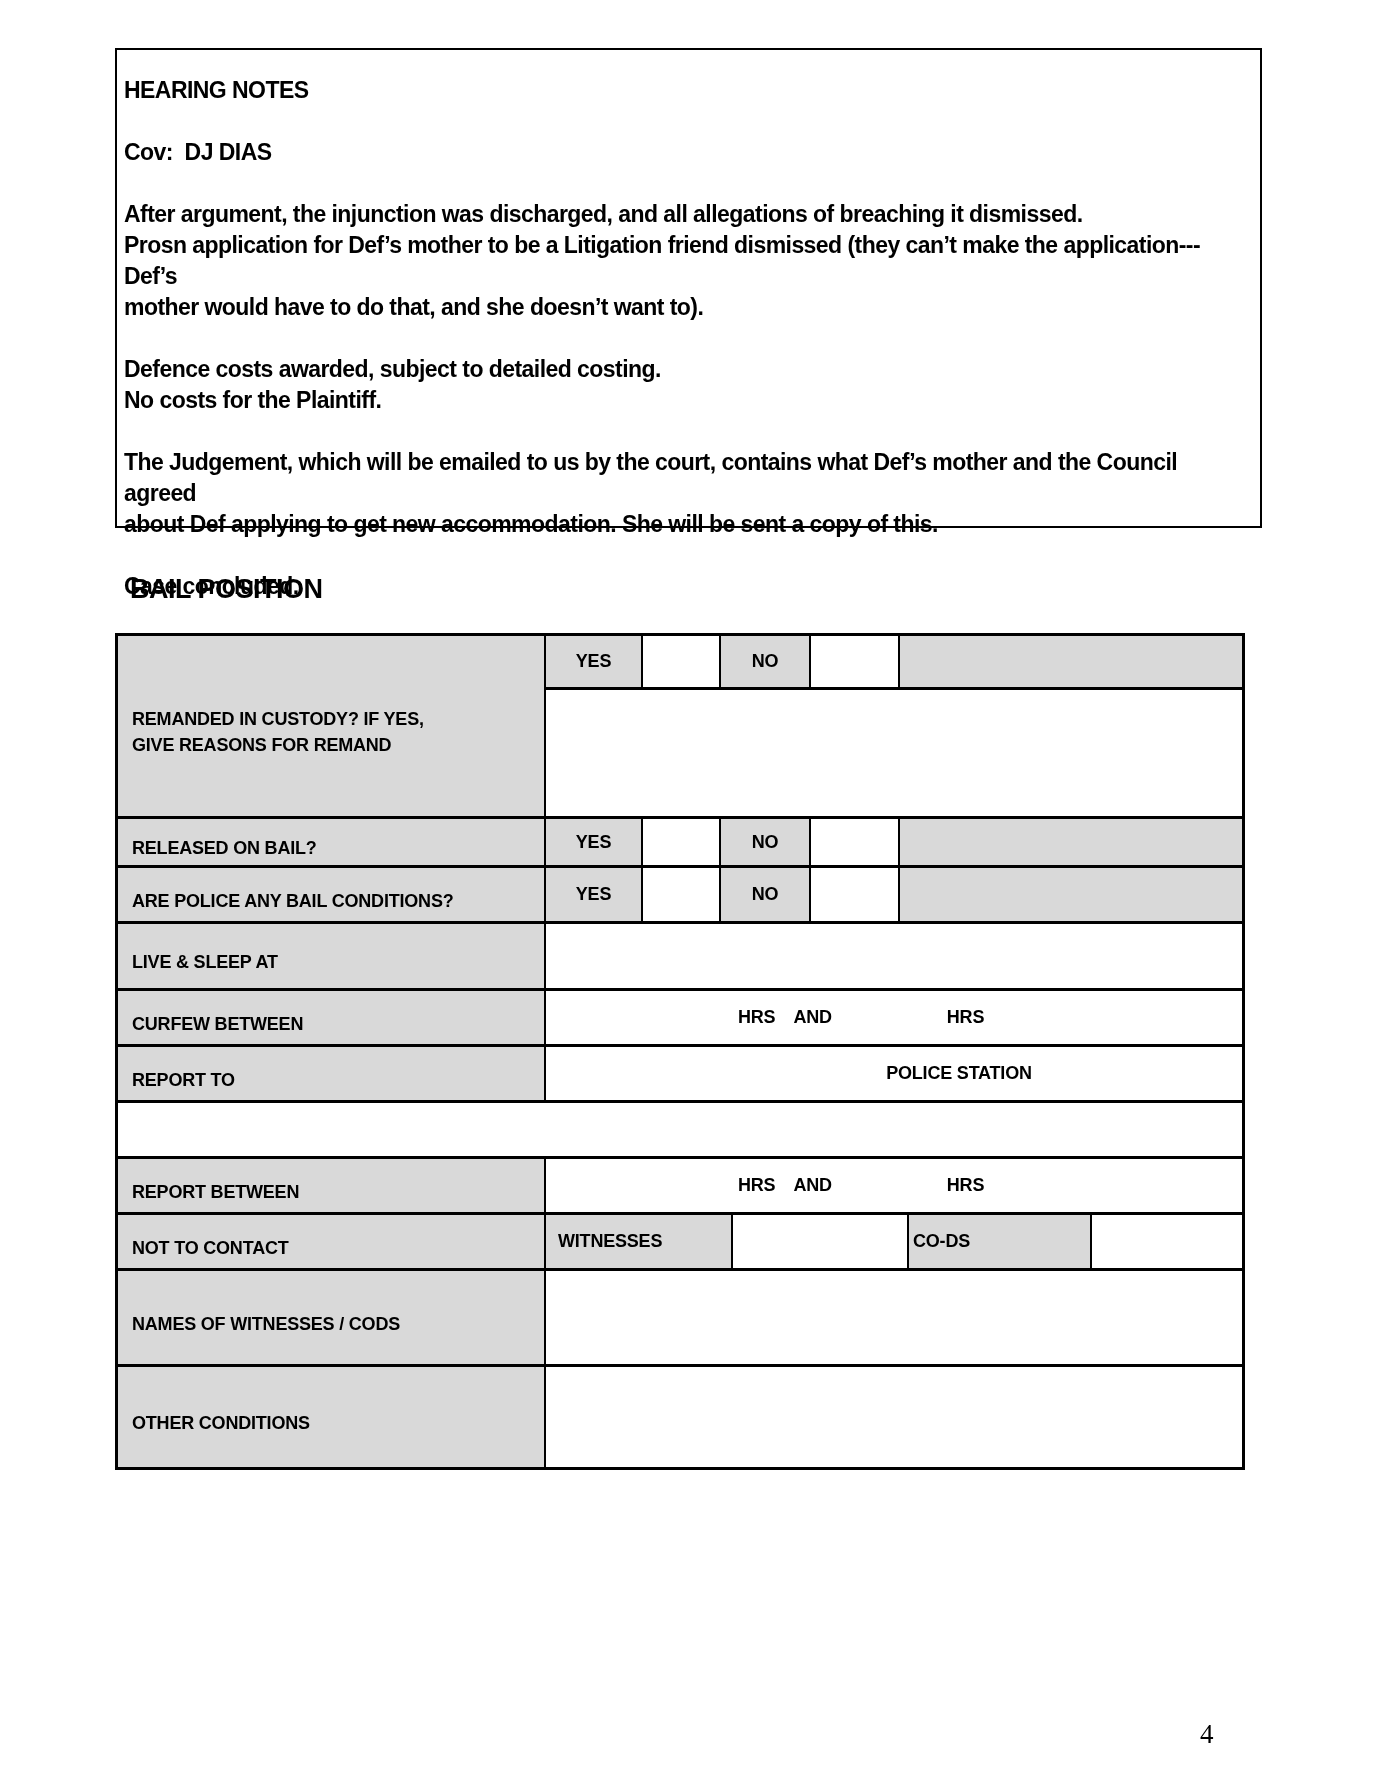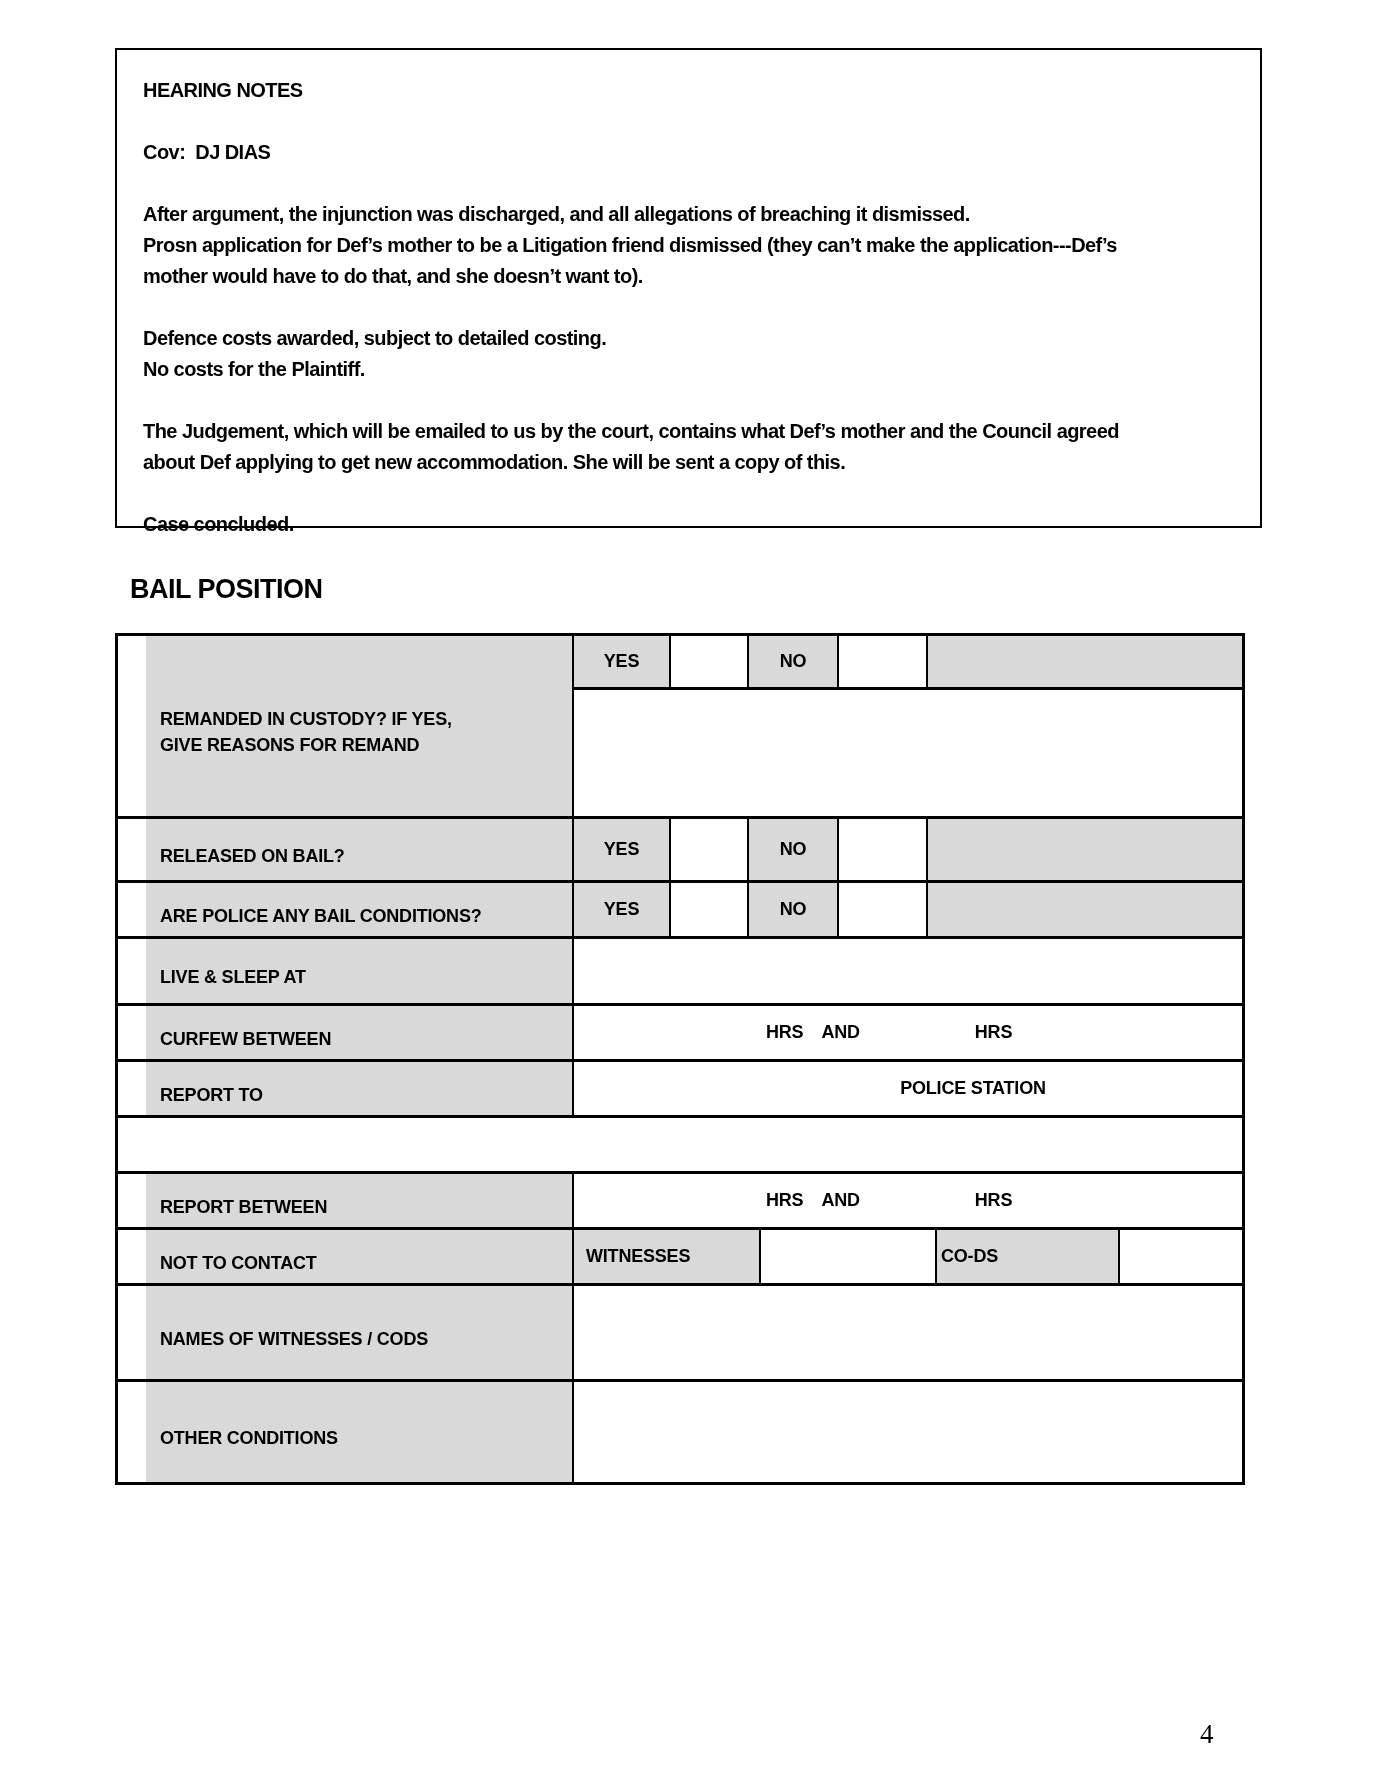--- a/index.html
+++ b/index.html
@@ -13,22 +13,22 @@
     color:#000;
     overflow:hidden;
   }
   
   .notes-box{
     position:absolute;
     left:115px; top:48px;
     width:1147px; height:480px;
     border:2px solid #000;
     box-sizing:border-box;
-    padding:25px 14px 0 26px;
-    font-size:20px;
+    padding:25px 14px 0 7px;
+    font-size:23px;
     line-height:31px;
     letter-spacing:-0.55px;
   }
   .para{
     margin:0 0 31px 0;
     white-space:pre-line;
   }
   
   .bail-heading{
     position:absolute;
@@ -59,29 +59,28 @@
   .hdr-row{display:flex;height:54px;border-bottom:3px solid #000;box-sizing:border-box;}
   .remand-area{flex:1;}
   .label{
     width:428px;
     flex:none;
     background:#d9d9d9;
     border-right:2px solid #000;
     padding:12px 12px 0 14px;
     white-space:pre-line;
     line-height:26px;
-    margin-left:28px;
   }
   .c-yes{width:97px;flex:none;justify-content:center;}
   .c-w1{width:78px;flex:none;}
   .c-no{width:90px;flex:none;justify-content:center;}
   .c-w2{width:89px;flex:none;}
   .c-rest{flex:1;}
   .span-cell{flex:1;min-width:0;}
-  .h55{height:64px;justify-content:flex-end;} .h56{height:56px;} .h57{height:67px;}
+  .h55{height:49px;justify-content:flex-end;} .h56{height:56px;} .h57{height:67px;}
   .h96{height:96px;} .h103{height:103px;}
   .curfew-cell{padding:8px;}
   .curfew-cell .hrs1{margin-left:184px;}
   .curfew-cell .and{margin-left:18px;}
   .curfew-cell .hrs2{margin-left:115px;}
   .police-cell{justify-content:center;}
   .police-cell span{margin-left:130px;}
   .w-witnesses{width:187px;flex:none;padding-left:12px;}
   .w-gap1{width:176px;flex:none;}
   .w-cods{width:183px;flex:none;padding-left:4px;}

